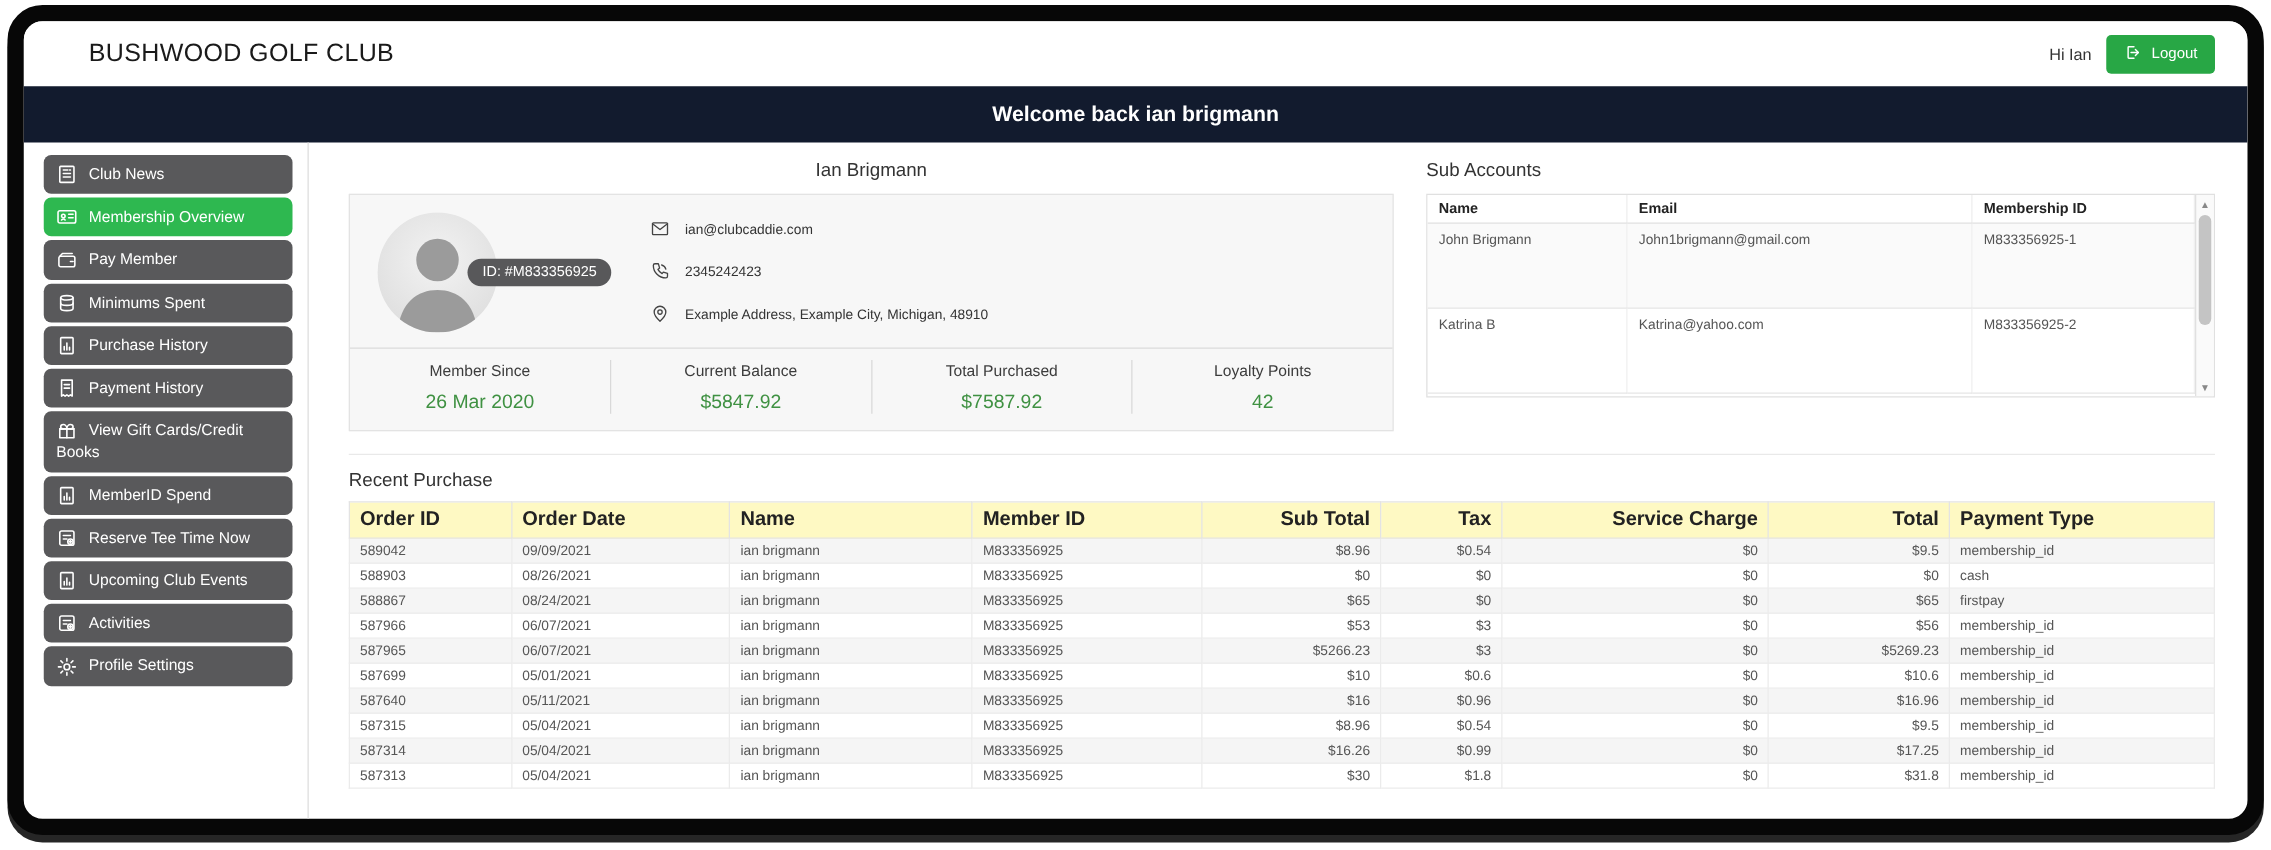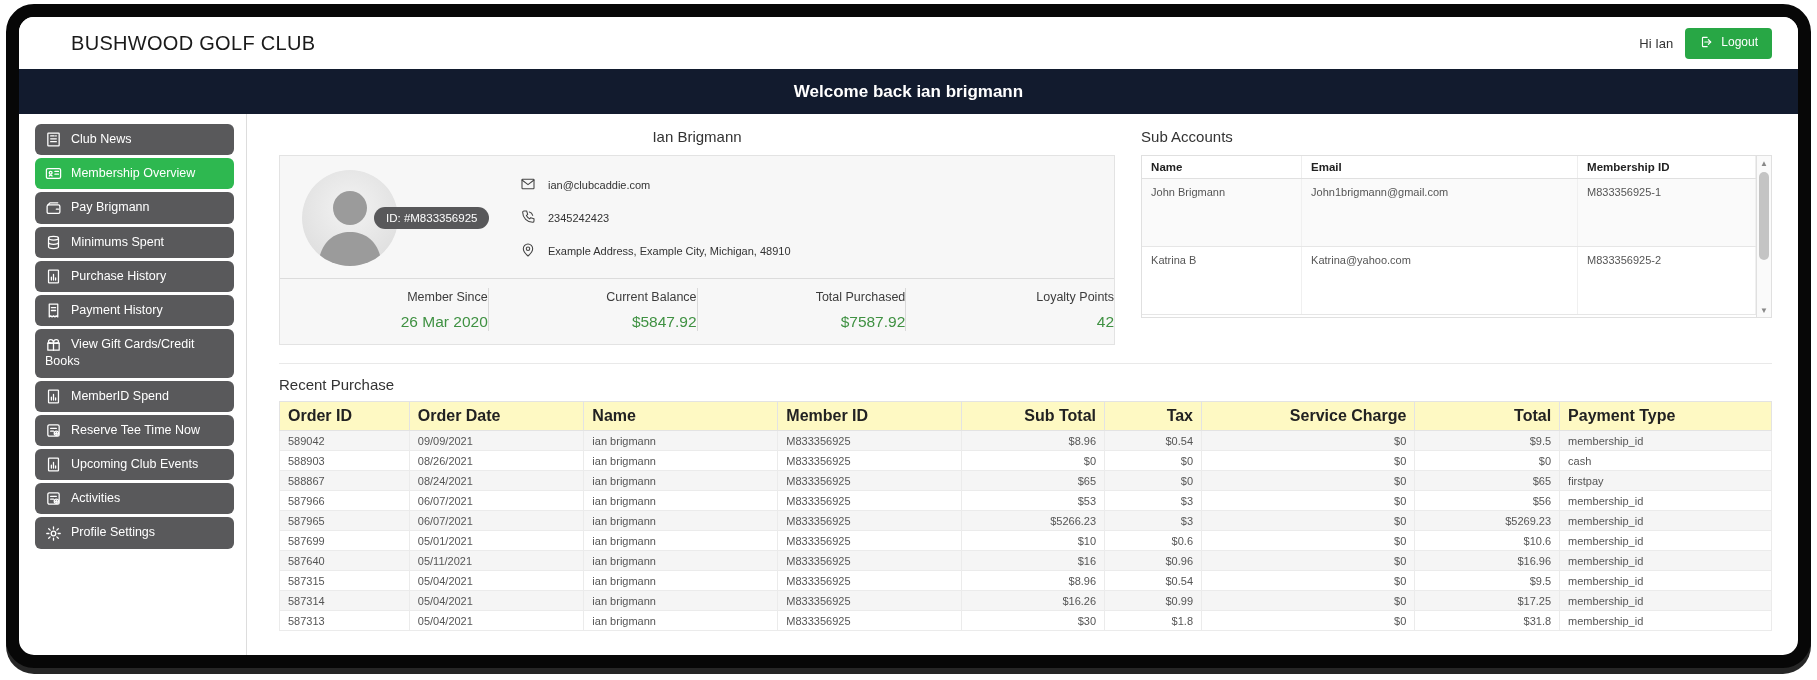--- a/index.html
+++ b/index.html
@@ -46,21 +46,21 @@
   .avatar-wrap { position:relative; width:96px; height:96px; flex:0 0 auto; }
   .avatar { width:96px; height:96px; border-radius:50%; overflow:hidden; background:#ececec; }
   .id-pill {
     position:absolute; left:72px; top:37px; background:#58585a; color:#fff; font-size:11.5px;
     padding:5px 12px; border-radius:14px; white-space:nowrap;
   }
   .contact { margin-left:122px; display:flex; flex-direction:column; gap:15px; }
   .contact-row { display:flex; align-items:center; gap:12px; font-size:11px; color:#333; }
   .contact-row svg { width:16px; height:16px; stroke:#444; fill:none; stroke-width:1.6; stroke-linecap:round; stroke-linejoin:round; }
   .stats-row { display:flex; border-top:1px solid #dcdcdc; padding:9px 0 13px; }
-  .stat { flex:1; text-align:right; padding-top:2px; }
+  .stat { flex:1; text-align:center; padding-top:2px; }
   .stat + .stat { border-left:1px solid #d9d9d9; }
   .stat-label { font-size:12.5px; color:#3c3c3c; }
   .stat-value { font-size:15.5px; color:var(--green-value,#3f9142); margin-top:9px; }
   
   .sub-table-wrap { position:relative; border:1px solid #e0e0e0; background:#fff; height:163px; overflow:hidden; padding-right:15px; }
   table { border-collapse:collapse; width:100%; table-layout:fixed; }
   .sub-table th { text-align:left; font-size:11.5px; color:#222; padding:5px 9px; border-bottom:1px solid #e0e0e0; border-right:1px solid #eee; background:#fff; }
   .sub-table td { vertical-align:top; font-size:11px; color:#555; padding:7px 9px; border-bottom:1px solid #e6e6e6; border-right:1px solid #f0f0f0; height:68px; }
   .sub-table tr:nth-child(odd) td { background:#fafafa; }
   .sub-table th:nth-child(1), .sub-table td:nth-child(1) { width:26%; }
@@ -121,21 +121,21 @@
               </svg></span><span class="side-label">Club News</span></div>
           <div class="side-item active"><span class="side-icon"><svg viewBox="0 0 24 24">
                 <rect x="2" y="5" width="20" height="14" rx="2"></rect>
                 <circle cx="8" cy="11" r="2"></circle>
                 <path d="M6 15.5c.5-1.5 3.5-1.5 4 0M14 9h5M14 13h5"></path>
               </svg></span><span class="side-label">Membership Overview</span></div>
           <div class="side-item"><span class="side-icon"><svg viewBox="0 0 24 24">
                 <path d="M4 7l3-3h11"></path>
                 <rect x="3" y="7" width="18" height="12" rx="2"></rect>
                 <path d="M16 13h3"></path>
-              </svg></span><span class="side-label">Pay Brigmann</span></div>
+              </svg></span><span class="side-label">Pay Member</span></div>
           <div class="side-item"><span class="side-icon"><svg viewBox="0 0 24 24">
                 <ellipse cx="12" cy="6" rx="7" ry="2.5"></ellipse>
                 <path d="M5 6v6c0 1.4 3.1 2.5 7 2.5s7-1.1 7-2.5V6"></path>
                 <path d="M5 12v6c0 1.4 3.1 2.5 7 2.5s7-1.1 7-2.5v-6"></path>
               </svg></span><span class="side-label">Minimums Spent</span></div>
           <div class="side-item"><span class="side-icon"><svg viewBox="0 0 24 24">
                 <rect x="5" y="3" width="14" height="18" rx="1"></rect>
                 <path d="M9 17v-4M12 17v-8M15 17v-3"></path>
               </svg></span><span class="side-label">Purchase History</span></div>
           <div class="side-item"><span class="side-icon"><svg viewBox="0 0 24 24">

